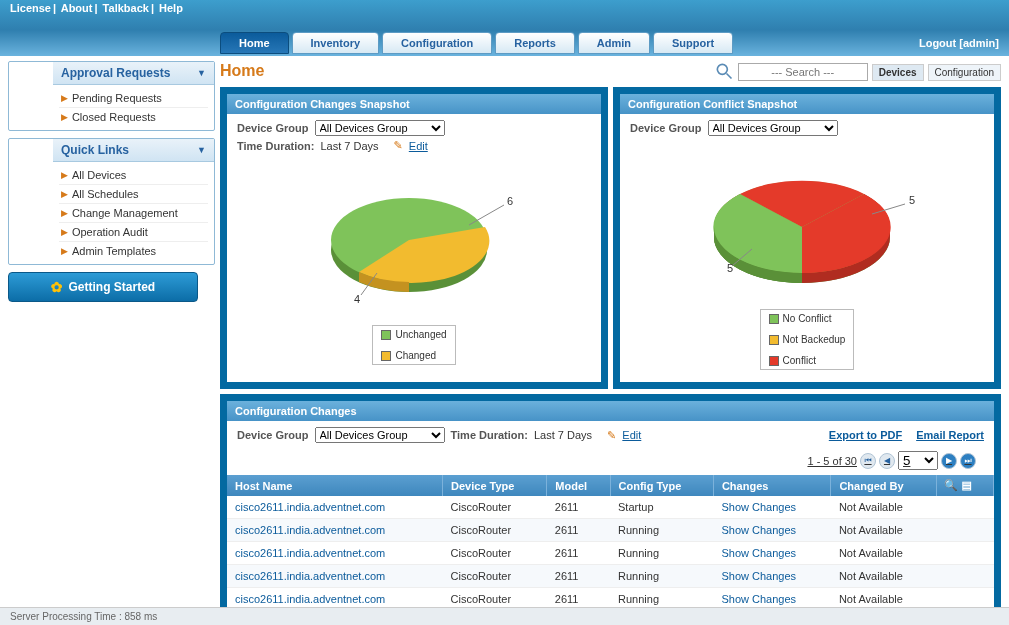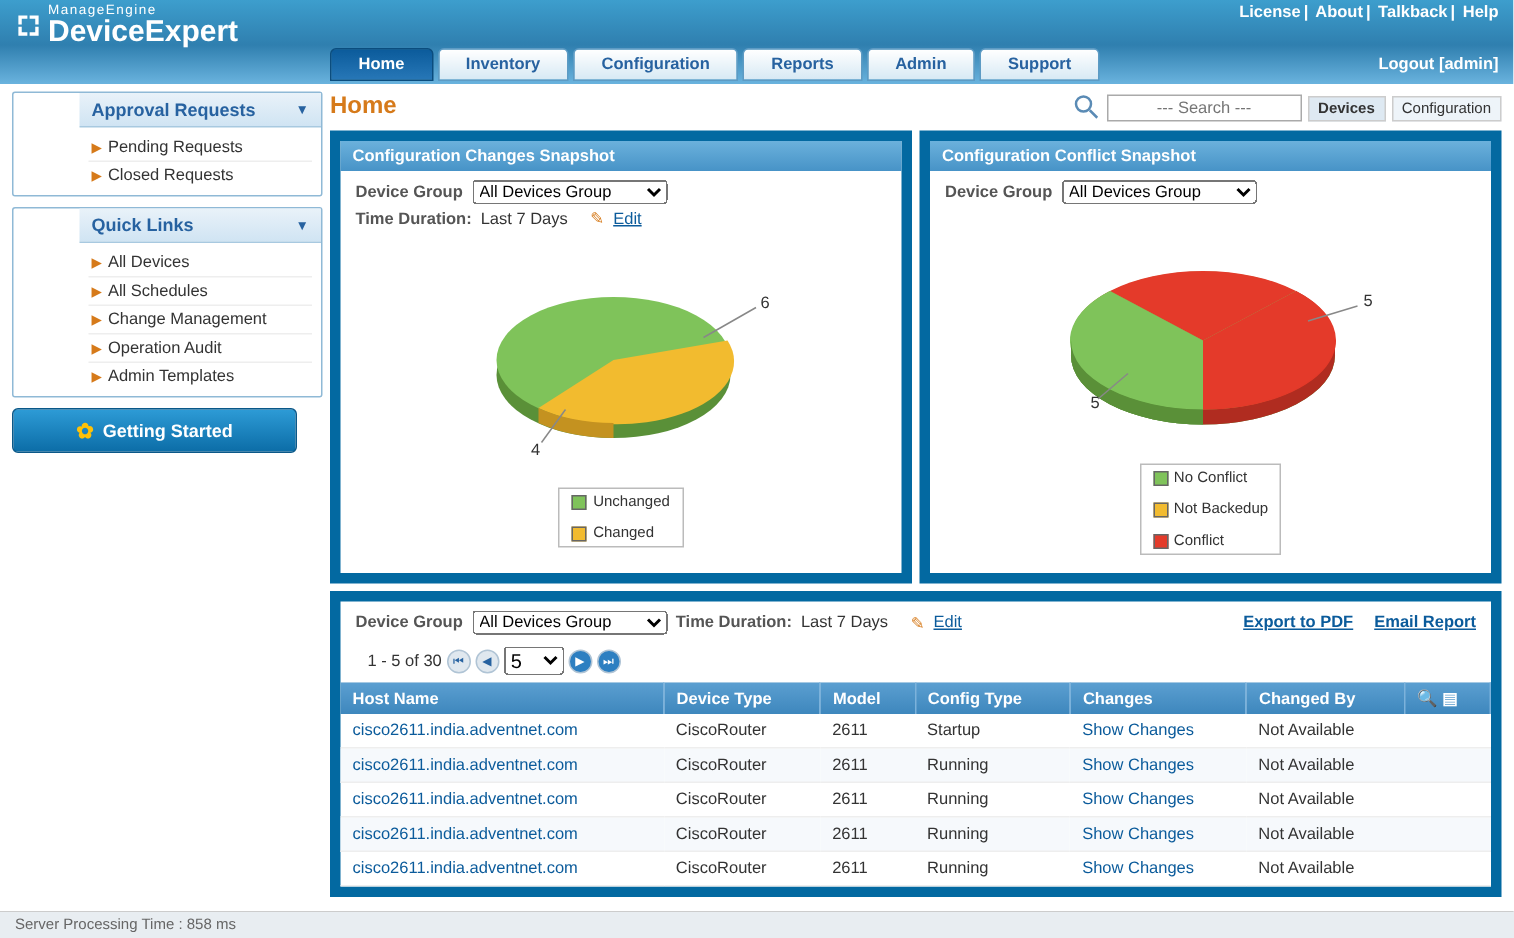--- a/index.html
+++ b/index.html
@@ -47,42 +47,33 @@
 .chart-area { height: 170px; position: relative; display: flex; justify-content: center; align-items: center; }
 .legend { border: 1px solid #bbb; padding: 3px 8px; font-size: 10px; display: flex; gap: 10px; justify-content: center; width: fit-content; margin: 0 auto 6px auto; flex-direction: column; }
 .legend-item { display: inline-flex; align-items: center; gap: 4px; }
 .swatch { width: 10px; height: 10px; display: inline-block; border: 1px solid #666; }
 .table { width: 100%; border-collapse: collapse; }
 .table th { background: linear-gradient(to bottom, #5b9fd1 0%, #3e87bd 100%); color: #fff; text-align: left; padding: 4px 8px; font-size: 11px; font-weight: bold; border-right: 1px solid #7cb2db; }
 .table td { padding: 5px 8px; font-size: 11px; border-bottom: 1px solid #eee; }
 .table tr.alt td { background: #f6f9fc; }
 .host-link { color: #0b5b9b; cursor: pointer; }
 .changes-link { color: #0b5b9b; cursor: pointer; }
-.pager { display: flex; align-items: center; gap: 3px; padding: 5px 8px; font-size: 11px; }
+.pager { display: flex; align-items: center; justify-content: flex-end; gap: 3px; padding: 5px 8px; font-size: 11px; text-decoration: underline; }
 .pager-btn { width: 16px; height: 16px; border-radius: 50%; background: #e0e8ef; border: 1px solid #b0c4d5; display: flex; align-items: center; justify-content: center; font-size: 8px; color: #2762a0; cursor: pointer; }
 .footer-bar { position: fixed; bottom: 0; left: 0; right: 0; background: #e8edf1; border-top: 1px solid #ccc; padding: 3px 10px; font-size: 10px; color: #666; }
 .action-links { display: flex; gap: 14px; margin-left: auto; padding-left: 10px; }
 .action-link { color: #0b5b9b; font-weight: bold; text-decoration: underline; cursor: pointer; }
 .th-icons { text-align: right; white-space: nowrap; }
 .icon-svg { width: 18px; height: 18px; }
 .dropdown-arrow { font-size: 9px; }
 </style>
 </head>
 <body>
 
 <div class="header-top">
-  <div class="logo">
-    <svg class="icon-svg" viewBox="0 0 24 24" width="34" height="34" style="margin-right:4px">
-      <path fill="#fff" d="M3 3h8v3l-5 0v5H3z M13 3h8v8h-3V6h-5z M3 13h3v5h5v3H3z M18 13h3v8h-8v-3h5z"></path>
-    </svg>
-    <div class="logo-text">
-      <span class="logo-top">ManageEngine</span>
-      <span class="logo-bottom">DeviceExpert</span>
-    </div>
-  </div>
   <div class="top-links">
     <a>License</a><span class="pipe">|</span>
     <a>About</a><span class="pipe">|</span>
     <a>Talkback</a><span class="pipe">|</span>
     <a>Help</a>
   </div>
 </div>
 
 <div class="nav-bar">
   <div class="tabs">
@@ -244,20 +235,21 @@
             <span class="legend-item">
                 <span class="swatch" style="background:#e43a2a"></span>
                 <span>Conflict</span>
               </span>
           </div>
         </div>
       </div>
     </div>
 
     <div class="card">
+      <div class="card-header">Configuration Changes</div>
       <div class="card-body" style="padding-bottom:0">
         <div class="ctrl-row">
           <span class="lbl">Device Group</span>
           <select class="sel"><option>All Devices Group</option></select>
           <span class="lbl">Time Duration:</span>
           <span>Last 7 Days</span>
           &nbsp;<span class="edit-icon">✎</span><span class="edit-link">Edit</span>
           <div class="action-links">
             <span class="action-link">Export to PDF</span>
             <span class="action-link">Email Report</span>

